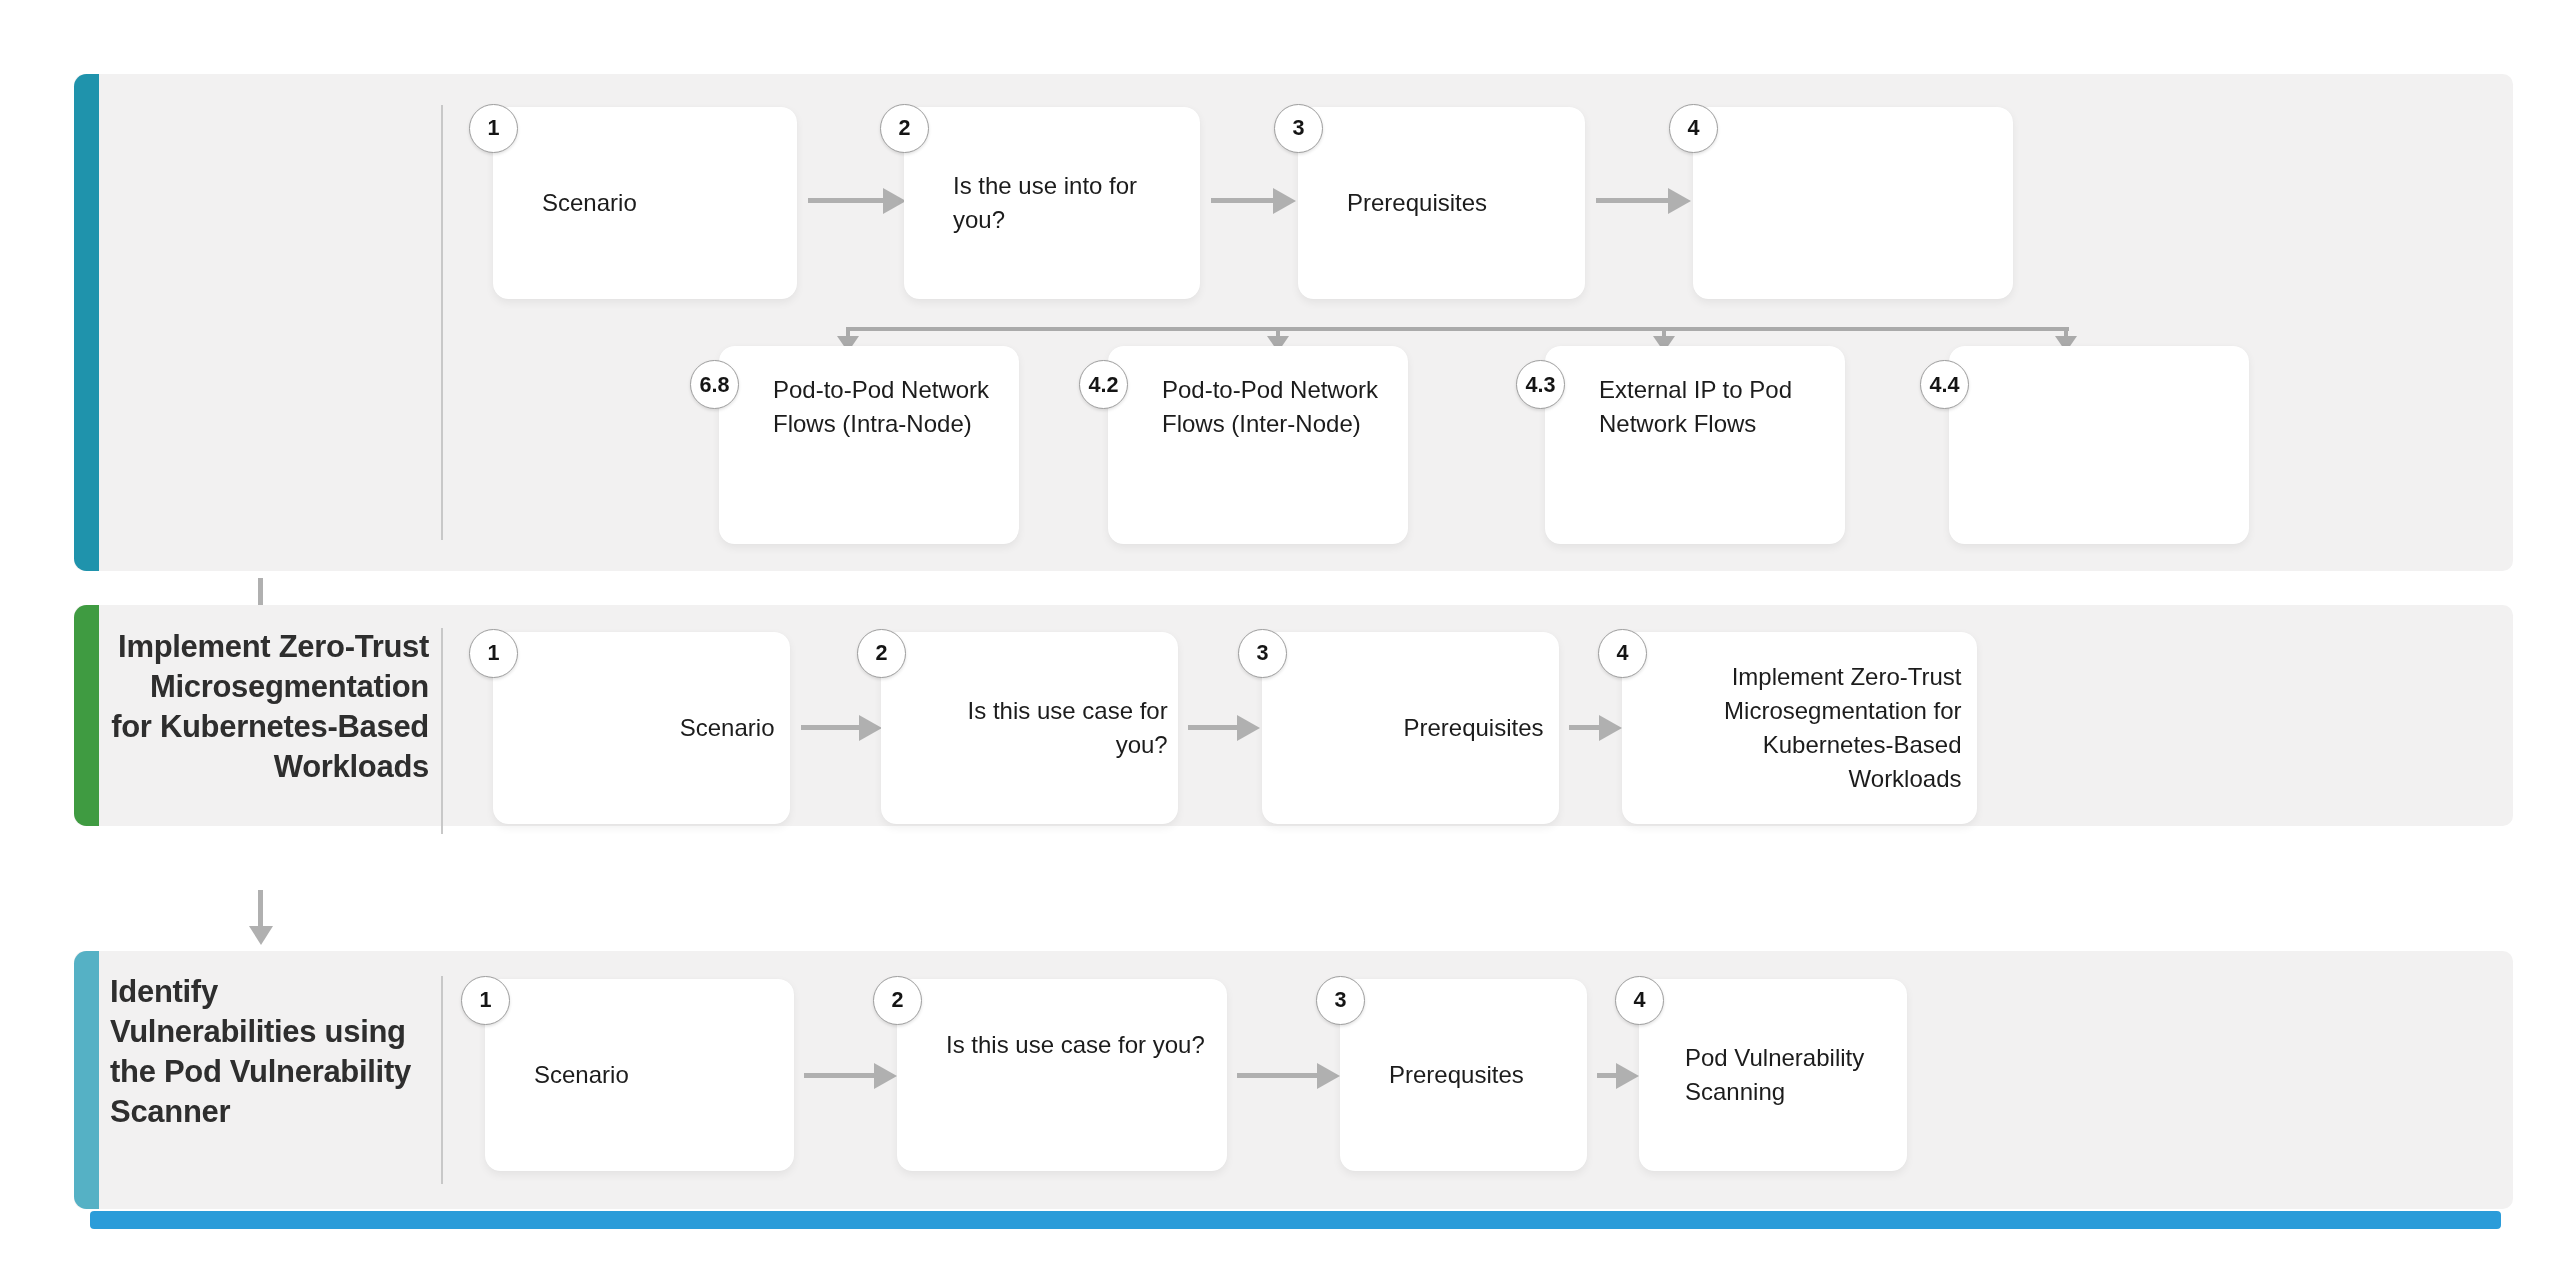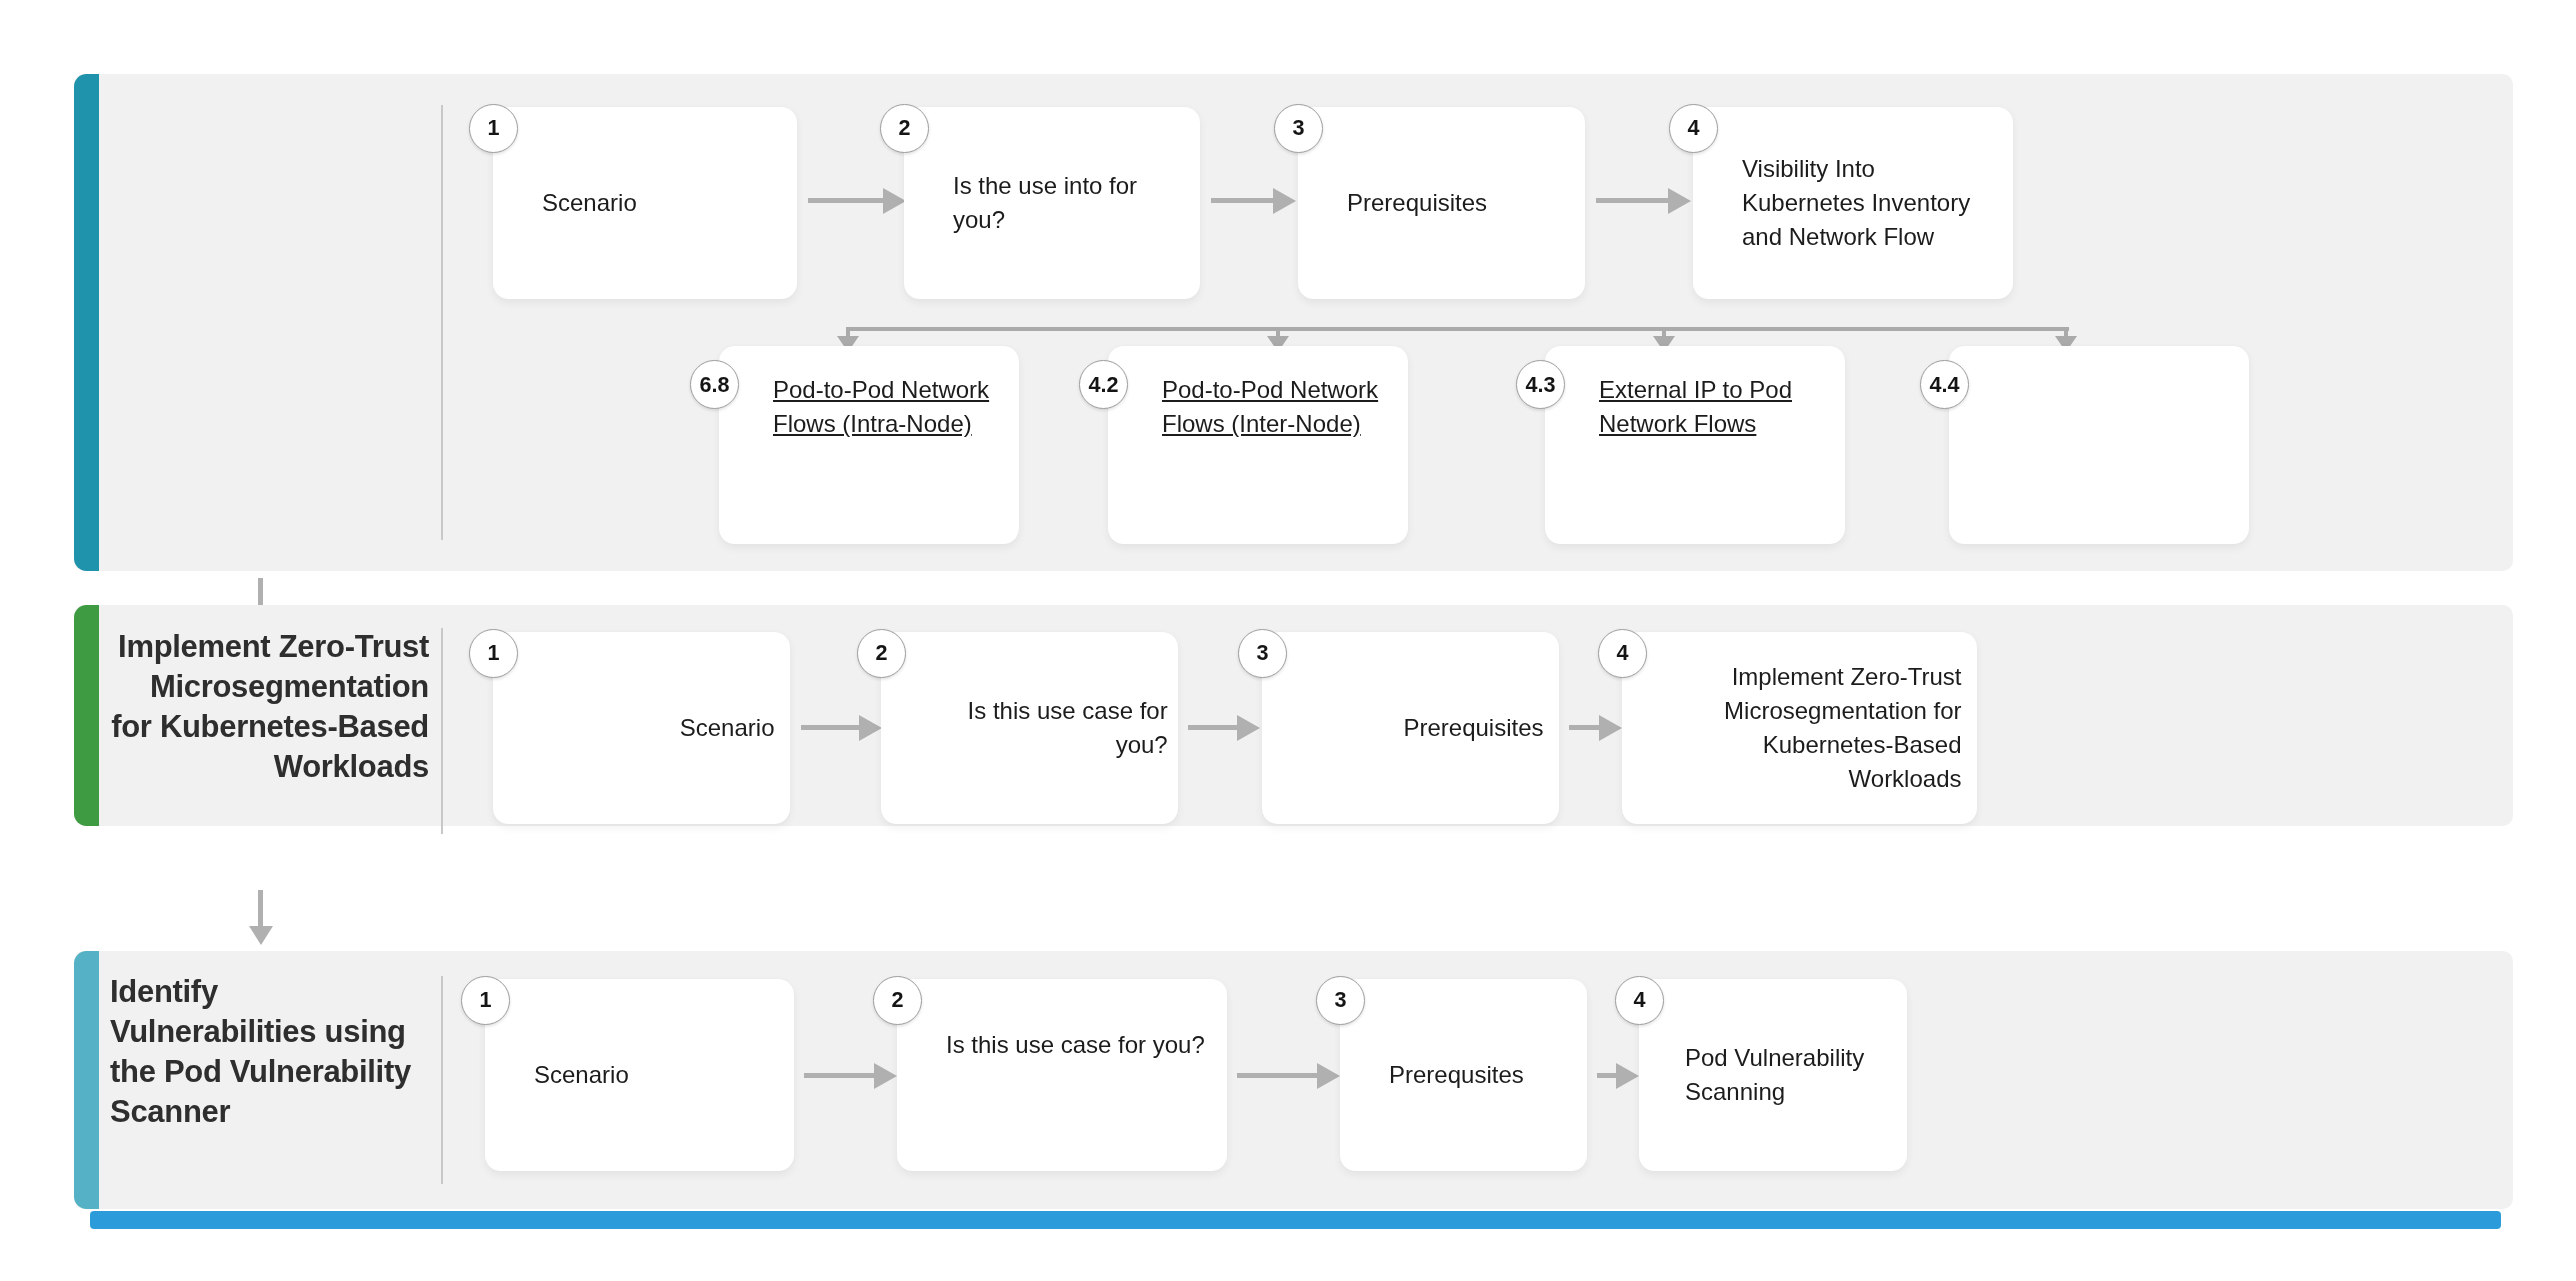--- a/index.html
+++ b/index.html
@@ -46,21 +46,21 @@
   
   .card{
     position:absolute;background:#ffffff;border-radius:15.5px;
     box-shadow:0 3.1px 8.2px rgba(0,0,0,0.06),0 0 1px rgba(0,0,0,0.05);
   }
   .card .label{
     position:absolute;left:49px;right:15.5px;
     font-size:24px;line-height:1.42;color:#1c1c1c;
   }
   .card.center .label{top:50%;transform:translateY(-50%);}
-  .card.top .label{top:27px;text-decoration:underline;}
+  .card.top .label{top:27px;}
   .card.top-lo .label{top:49px;}
   .sub .label{left:54px;}
 
   .num{
     position:absolute;left:-24px;top:-3.1px;
     width:47px;height:47px;border-radius:50%;
     background:#ffffff;border:1.5px solid #9e9e9e;
     box-shadow:0 1.5px 3.1px rgba(0,0,0,0.12);
     display:flex;align-items:center;justify-content:center;
     font-size:21.6px;font-weight:bold;color:#151515;
@@ -130,21 +130,20 @@
     <div class="harrow" style="left:1137px;top:124px;width:62px"></div>
 
     <div class="card center" style="left:1224px;top:33px;width:287px;height:192px">
       <div class="num">3</div>
       <div class="label">Prerequisites</div>
     </div>
     <div class="harrow" style="left:1522px;top:124px;width:72px"></div>
 
     <div class="card center" style="left:1619px;top:33px;width:320px;height:192px">
       <div class="num">4</div>
-      <div class="label">Visibility Into Kubernetes Inventory and Network Flow</div>
     </div>
 
     <div class="branchline"></div>
     <div class="drop" style="left:772px"></div>
     <div class="drop" style="left:1202px"></div>
     <div class="drop" style="left:1588px"></div>
     <div class="drop" style="left:1990px"></div>
 
     <div class="card sub top" style="left:645px;top:272px;width:300px;height:198px">
       <div class="num">6.8</div>

